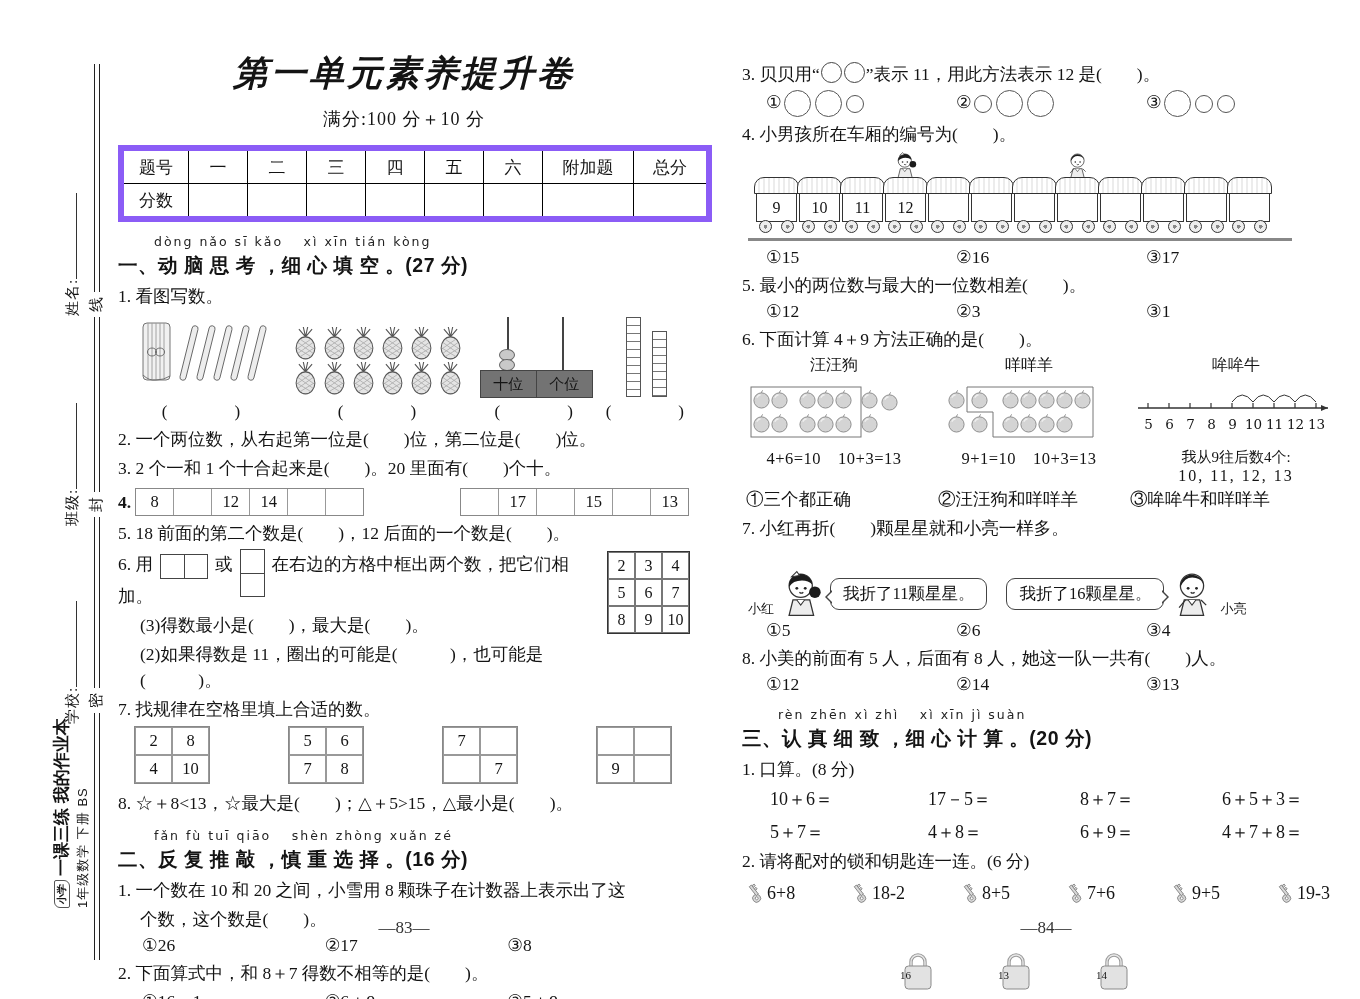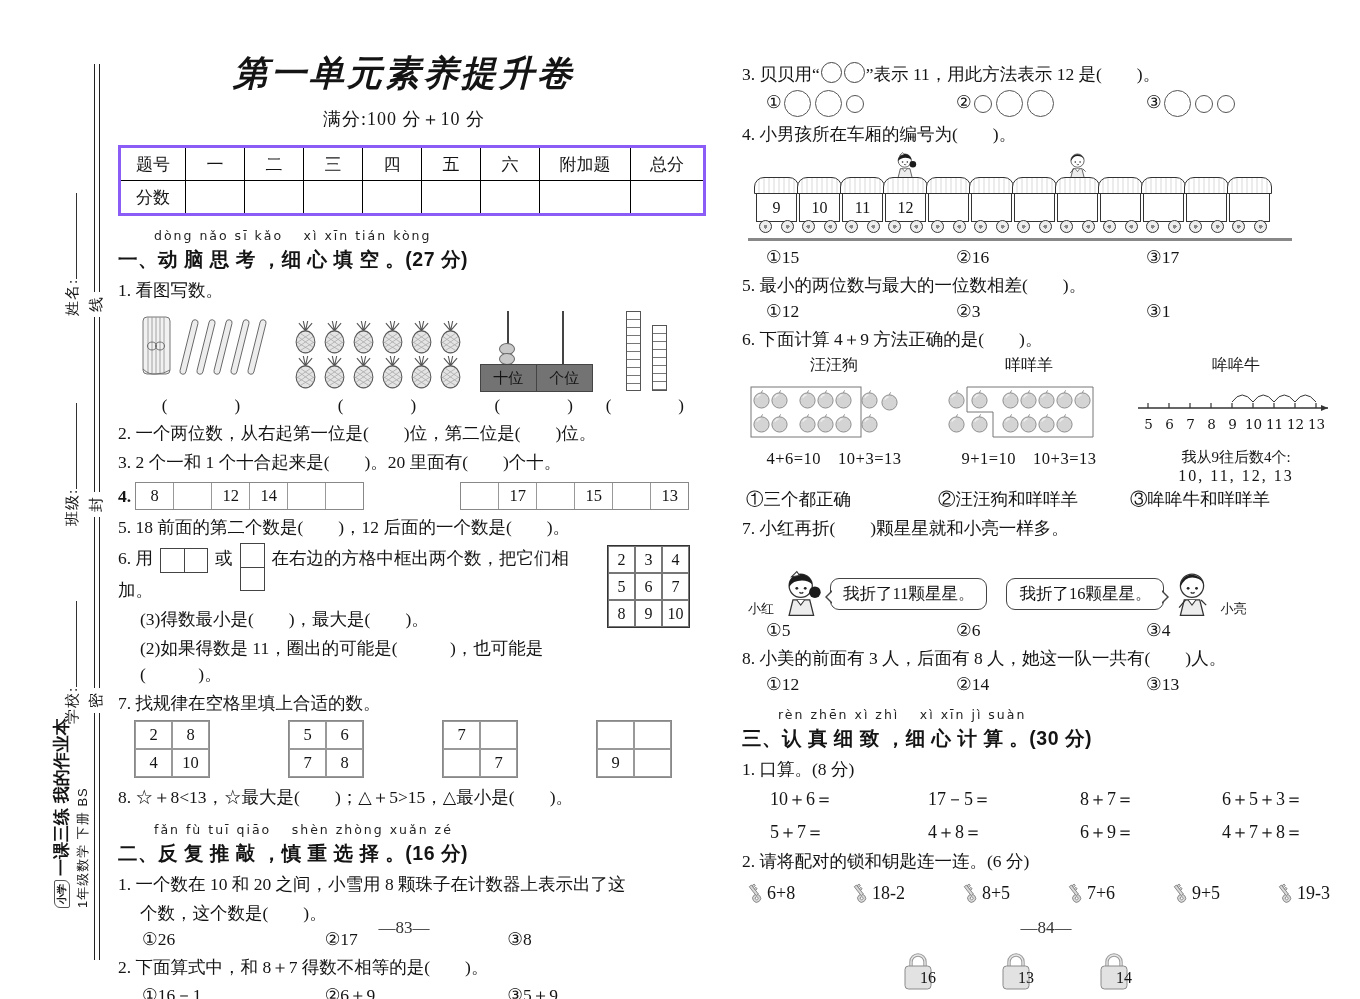--- a/index.html
+++ b/index.html
@@ -28,21 +28,21 @@
   .page { position:absolute; top:50px; }
   .page-left  { left:118px; width:572px; }
   .page-right { left:742px; width:594px; top:58px; }
   .pagenum { position:absolute; top:918px; width:572px; text-align:center; font-size:17px; color:#333; }
   .pn-left { left:118px; } .pn-right { left:760px; }
 
   .title { margin:0; text-align:center; font-size:35px; letter-spacing:3px; font-weight:bold;font-style:italic; }
   .subtitle { text-align:center; font-size:18px; margin-top:10px; letter-spacing:1px; }
 
   table.score-table { border-collapse:collapse; margin-top:14px; width:572px;
-    border:3px solid #8b5cf6; table-layout:fixed; }
+    border:6px solid #8b5cf6; table-layout:fixed; }
   table.score-table td { border:1.2px solid #000; height:30px; text-align:center;
     font-size:17px; font-family:"Liberation Sans","DejaVu Sans",sans-serif; }
   td.c-no { width:62px; } td.c-n { width:56px; } td.c-add { width:88px; } td.c-tot { width:70px; }
 
   .pinyin { font-family:"DejaVu Sans",sans-serif; font-size:12.5px; color:#222;
     margin:12px 0 0 36px; letter-spacing:2px; }
   .sec-head { font-family:"Liberation Sans","DejaVu Sans",sans-serif; font-weight:bold;
     font-size:19.5px; margin:1px 0 4px 0; letter-spacing:0.5px; }
 
   .q { font-size:17.5px; line-height:26px; margin:3px 0; }
@@ -140,21 +140,21 @@
     border:6px solid transparent; border-left:6px solid #fff; }
 
   
   .calc { display:grid; grid-template-columns:158px 152px 142px 150px; row-gap:9px;
     margin:5px 0 4px 28px; font-size:18px; }
   .keys { display:flex; justify-content:space-between; margin:8px 6px 0 4px; font-size:18px; }
   .key { display:flex; align-items:center; }
   .keysvg { width:20px; height:22px; margin-right:1px; }
   .locks { display:flex; gap:62px; margin:46px 0 0 158px; }
   .lock { position:relative; width:36px; height:44px; }
-  .locknum { position:absolute; left:0; right:0; top:19px; text-align:right; font-size:16px; }
+  .locknum { position:absolute; left:0; right:0; top:19px; text-align:left; font-size:11px; }
 </style>
 </head>
 <body>
 
 <svg width="0" height="0" style="position:absolute" aria-hidden="true">
   <defs>
     <symbol id="pineapple" viewBox="0 0 24 30">
       <g stroke="#555" fill="none" stroke-width="1">
         <path d="M12 9 L6 2 M12 9 L10 0 M12 9 L14 0 M12 9 L18 2"></path>
       </g>
@@ -667,29 +667,29 @@
           <use href="#kidboy"></use>
         </svg>
       <span class="kid-name">小亮</span>
     </div>
     <div class="opts">
       <span>①5</span>
       <span>②6</span>
       <span>③4</span>
     </div>
 
-    <p class="q">8. 小美的前面有 3 人，后面有 8 人，她这一队一共有(　　)人。</p>
+    <p class="q">8. 小美的前面有 5 人，后面有 8 人，她这一队一共有(　　)人。</p>
     <div class="opts">
       <span>①12</span>
       <span>②14</span>
       <span>③13</span>
     </div>
 
     <div class="pinyin">rèn zhēn xì zhì　 xì xīn jì suàn</div>
-    <div class="sec-head">三、认 真 细 致 ，细 心 计 算 。(30 分)</div>
+    <div class="sec-head">三、认 真 细 致 ，细 心 计 算 。(20 分)</div>
     <p class="q">1. 口算。(8 分)</p>
     <div class="calc">
       <span>10＋6＝</span>
       <span>17－5＝</span>
       <span>8＋7＝</span>
       <span>6＋5＋3＝</span>
       <span>5＋7＝</span>
       <span>4＋8＝</span>
       <span>6＋9＝</span>
       <span>4＋7＋8＝</span>

